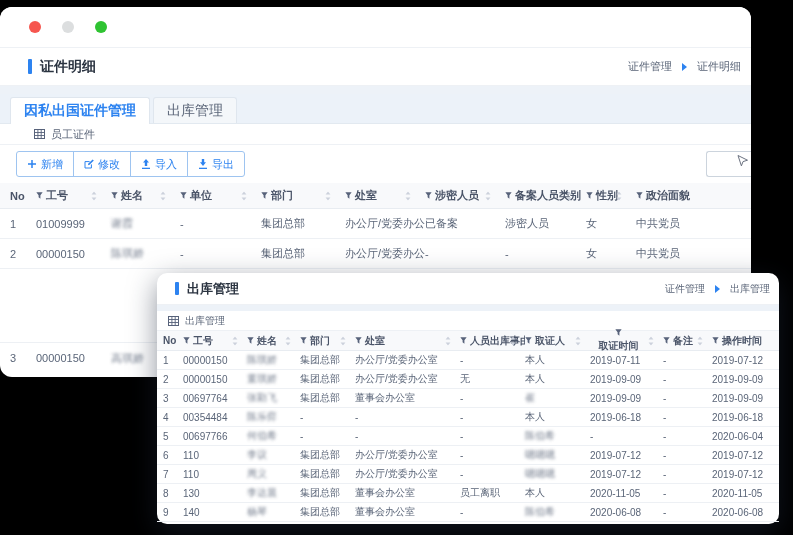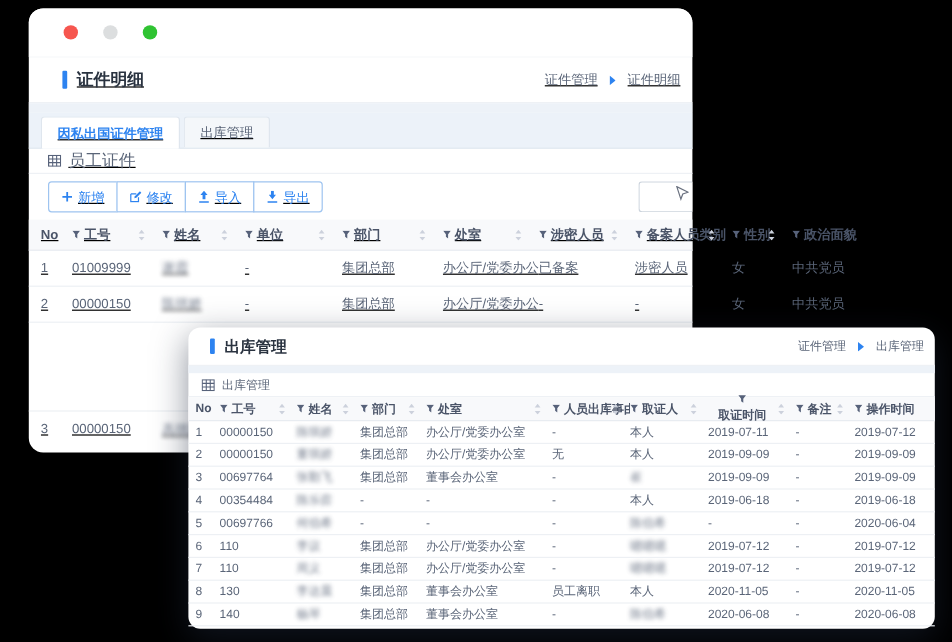--- a/index.html
+++ b/index.html
@@ -2,22 +2,22 @@
 <html><head>
 <meta charset="utf-8">
 <style>
   html,body{margin:0;padding:0;}
   body{
     width:793px;height:535px;position:relative;overflow:hidden;
     background:#000;font-family:"Liberation Sans","DejaVu Sans",sans-serif;
     -webkit-font-smoothing:antialiased;
   }
   .window{position:absolute;background:#fff;}
-  #win-back{left:24px;top:7px;width:553px;height:370px;border-radius:12px;
-    box-shadow:0 4px 22px rgba(0,0,0,.55);text-decoration:underline;}
+  #win-back{left:0;top:7px;width:751px;height:370px;border-radius:12px;
+    box-shadow:0 4px 22px rgba(0,0,0,.55);}
   #win-front{left:157px;top:273px;width:622px;height:251px;border-radius:10px;
     box-shadow:0 8px 28px rgba(30,40,60,.5);}
 
   
   .titlebar{height:40px;border-bottom:1px solid #eef1f5;border-radius:12px 12px 0 0;
     display:flex;align-items:center;padding-left:29px;gap:21px;background:#fff;}
   .dot{width:12px;height:12px;border-radius:50%;}
   .dot.red{background:#f6564f;}
   .dot.gray{background:#dcdedf;}
   .dot.green{background:#2fc332;}
@@ -38,28 +38,28 @@
   #win-back .breadcrumb{font-size:11px;}
   #win-front .breadcrumb{font-size:10px;}
   .crumb-parent{cursor:pointer;}
   .section-gap{background:#edf2f8;}
   #win-back .section-gap{height:8px;}
   #win-front .section-gap{height:6px;}
 
   
   .tabbar{height:29px;background:#ecf2f9;display:flex;align-items:flex-end;
     padding-left:10px;gap:3px;border-bottom:1px solid #e2e9f0;}
-  .tab{height:26px;padding:0 13px;font-size:11px;display:flex;align-items:center;
+  .tab{height:26px;padding:0 13px;font-size:14px;display:flex;align-items:center;
     border:1px solid #dfe6ee;border-bottom:none;border-radius:3px 3px 0 0;cursor:pointer;box-sizing:border-box;margin-top:20px;}
   .tab.active{background:#fff;color:#2d83f0;font-weight:700;margin-bottom:-1px;height:27px;}
   .tab.inactive{background:#f4f7fa;color:#5a6578;}
 
   
   .label-row{display:flex;align-items:center;gap:6px;color:#5a6578;border-bottom:1px solid #eef1f5;}
-  #win-back .label-row{height:20px;padding-left:16px;font-size:14px;}
+  #win-back .label-row{height:20px;padding-left:34px;font-size:11px;}
   #win-front .label-row{height:19px;padding-left:11px;font-size:10px;}
 
   
   .toolbar{height:38px;display:flex;align-items:center;padding-left:16px;position:relative;}
   .btn{height:26px;padding:0 10px;border:1px solid #9ec4f0;background:#fff;color:#2d83f0;
     font-size:11px;display:flex;align-items:center;gap:4px;margin-left:-1px;cursor:pointer;box-sizing:border-box;}
   .btn:first-child{margin-left:0;border-radius:3px 0 0 3px;}
   .btn:last-child{border-radius:0 3px 3px 0;}
   .toolbar-select{position:absolute;right:0;top:6px;width:45px;height:26px;background:#fff;
     border:1px solid #ccd4dd;border-radius:3px 0 0 3px;border-right:none;box-sizing:border-box;}

